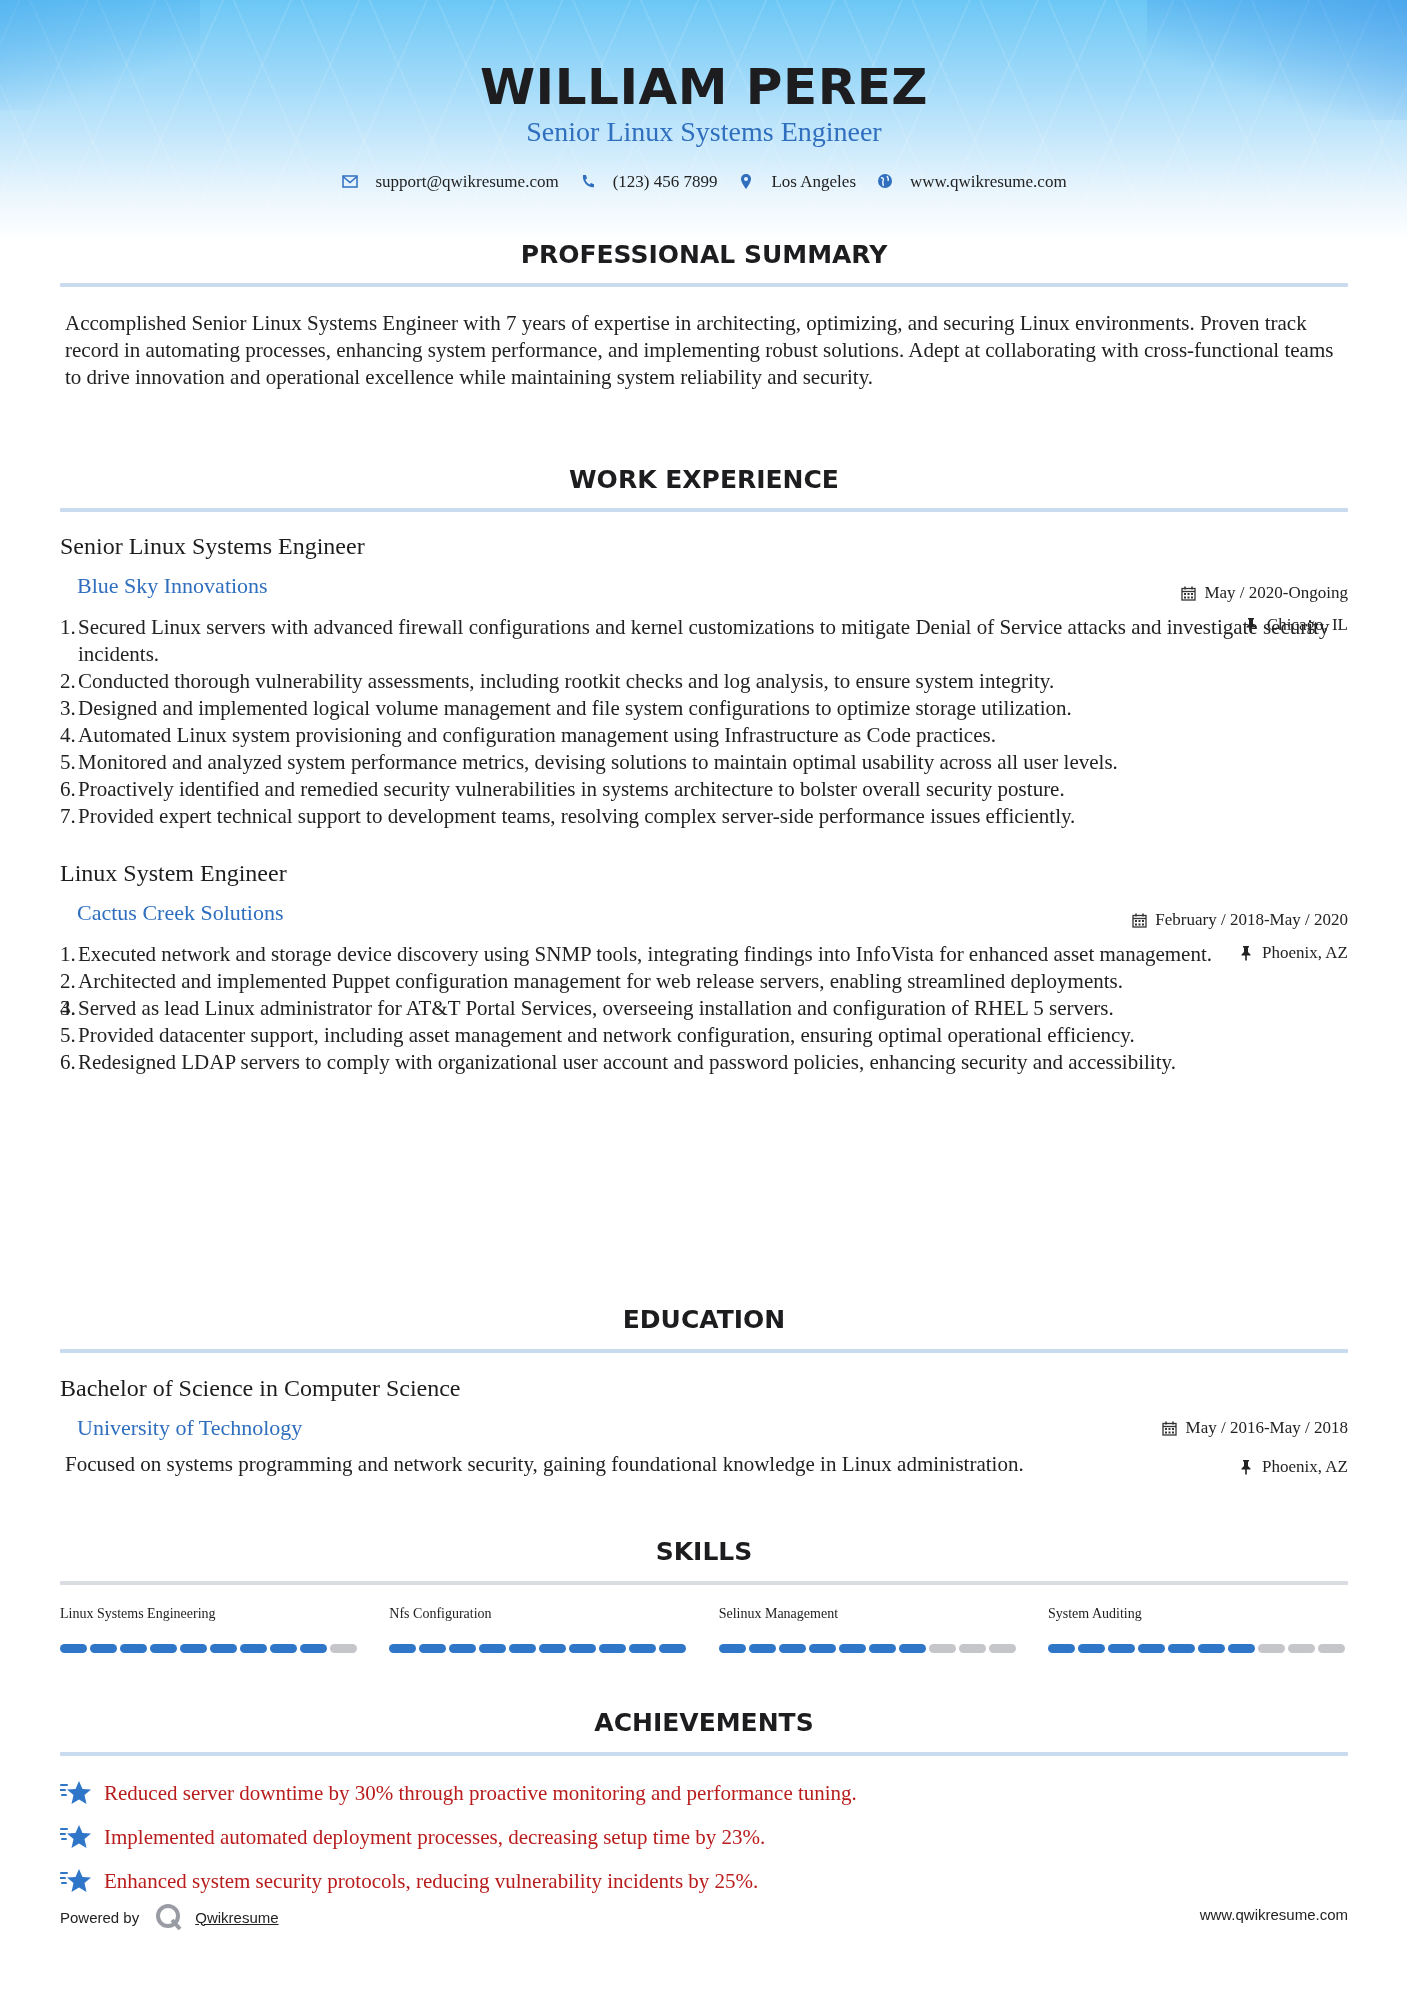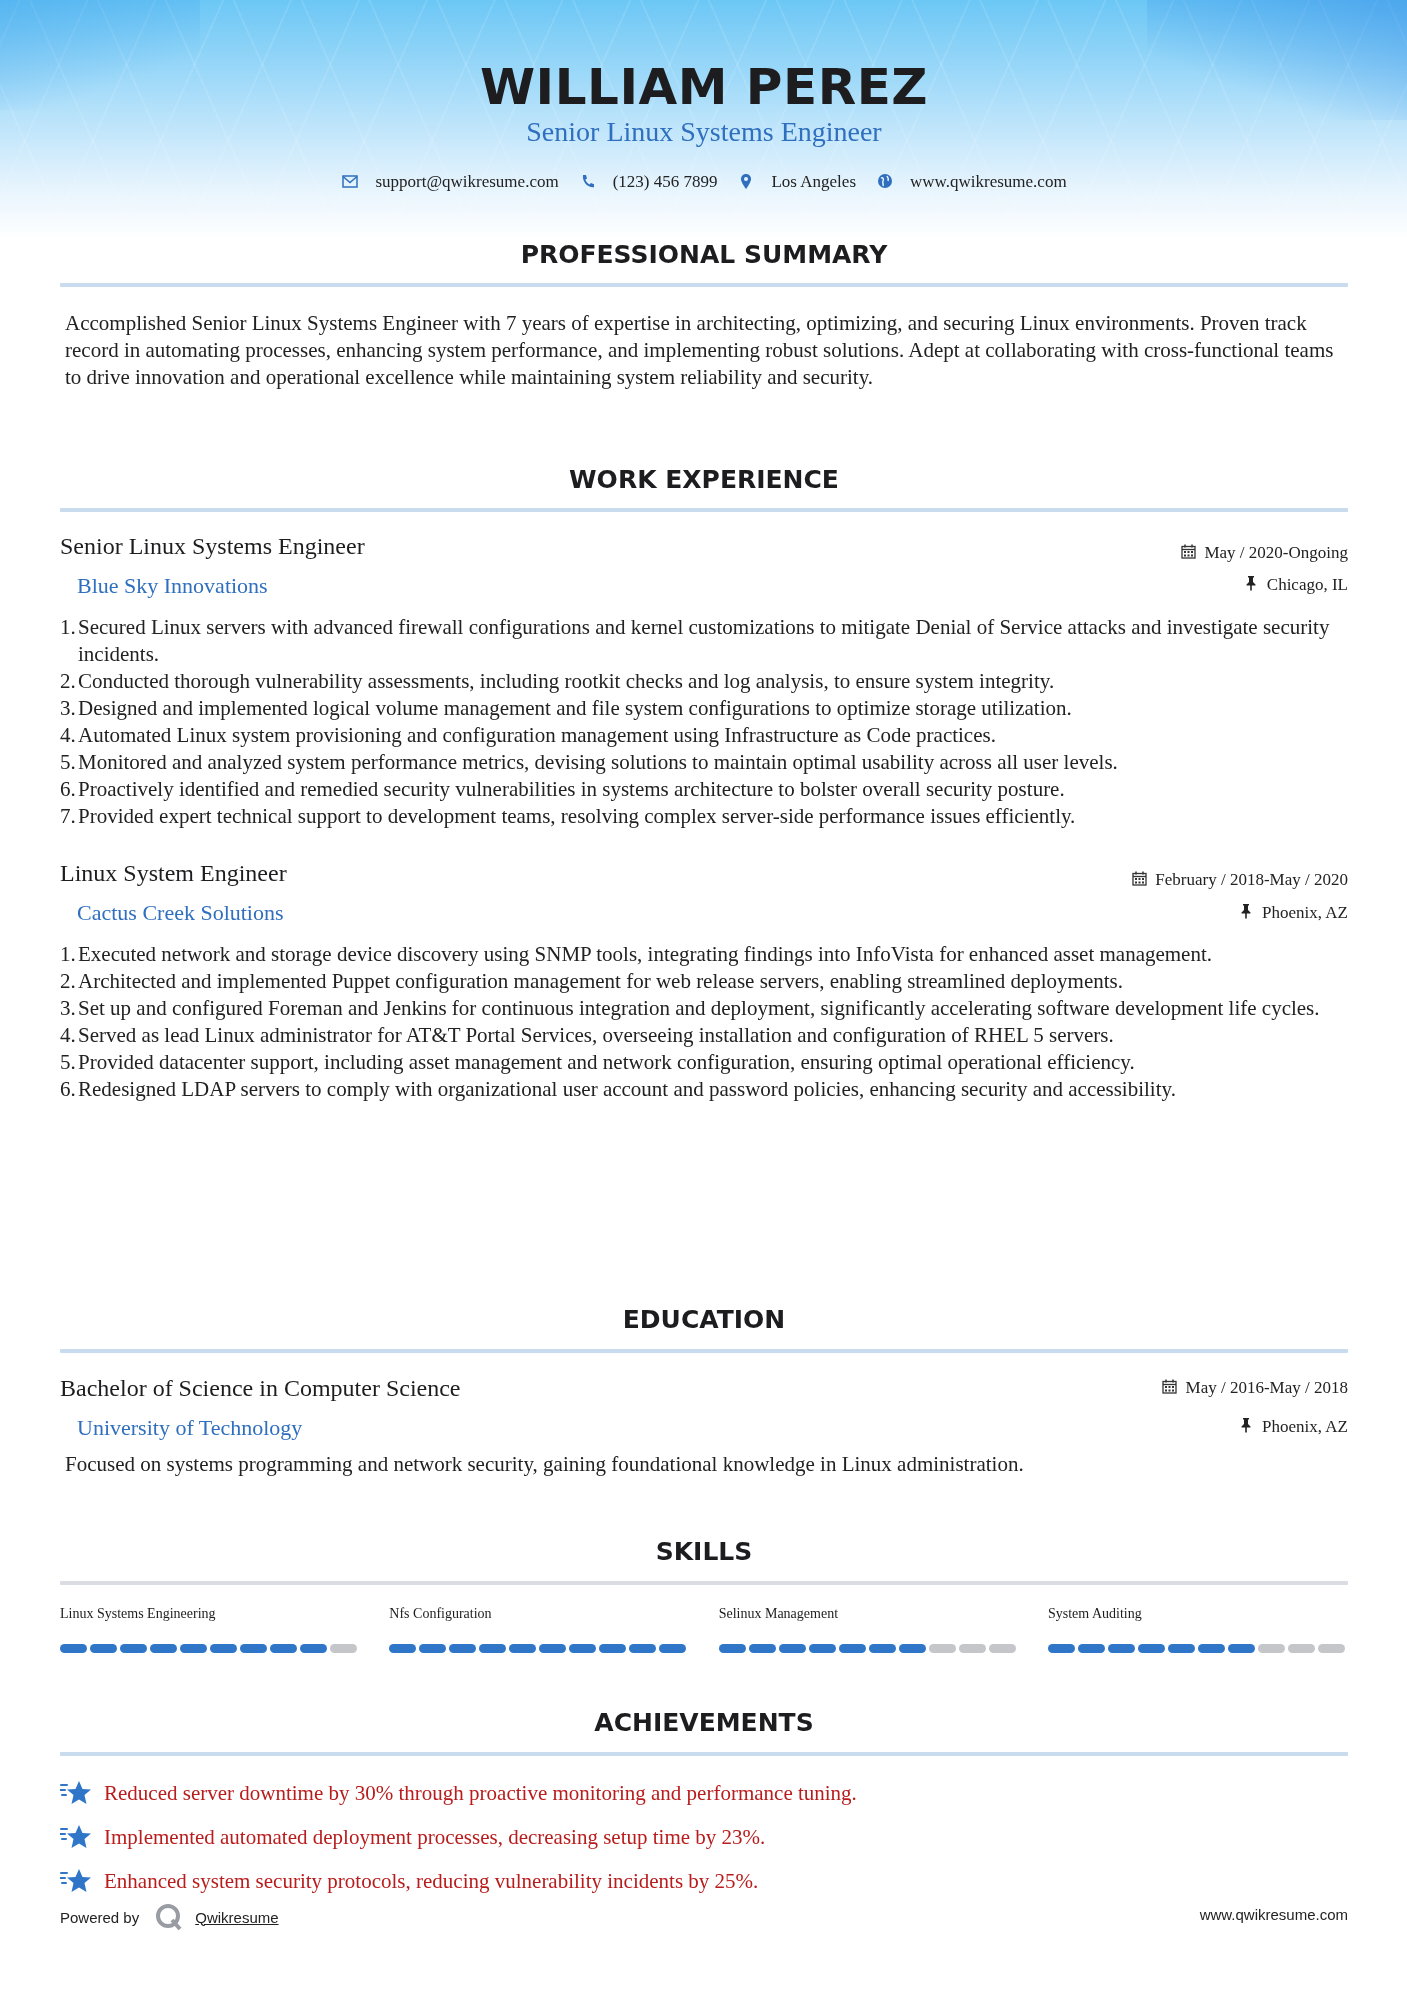--- a/index.html
+++ b/index.html
@@ -45,21 +45,21 @@
     position: absolute; left: 0; width: 1288px; text-align: center;
     font-family: "DejaVu Sans", sans-serif; font-weight: bold; font-size: 25px; color: #1d1d1f;
   }
   .rule { position: absolute; left: 0; width: 1288px; height: 4px; background: #c9dbee; border-radius: 1px; }
   .rule.gray { background: #d9dde2; }
 
   .para { position: absolute; left: 5px; width: 1288px; font-size: 21px; line-height: 27px; color: #222; }
 
   .job-title { position: absolute; left: 0; font-size: 24px; color: #1d1d1f; }
   .company { position: absolute; left: 17px; font-size: 22px; color: #2f6fbe; }
-  .meta { position: absolute; right: 0; font-size: 17px; color: #222; display: flex; align-items: flex-start; }
+  .meta { position: absolute; right: 0; font-size: 17px; color: #222; display: flex; align-items: center; margin-top: 40px; }
   .meta .mi { display: inline-flex; margin-right: 8px; width: 16px; height: 16px; align-items: center; justify-content: center; }
 
   ol.bullets { position: absolute; left: 0; width: 1288px; list-style: none; font-size: 21px; line-height: 27px; color: #222; }
   ol.bullets li { position: relative; padding-left: 18px; }
   ol.bullets li .num { position: absolute; left: 0; top: 0; }
 
   .skills { position: absolute; left: 0; width: 1288px; display: flex; justify-content: space-between; }
   .skill { width: 300px; }
   .skill-name { font-size: 14px; color: #1d1d1f; height: 34px; }
   .skill-bar { display: flex; gap: 3px; margin-top: 4px; }
@@ -195,21 +195,21 @@
     <span class="mi">
       <svg width="12" height="16" viewBox="0 0 12 16">
           <path d="M3 1 H9 V2.5 H8 V7 L10.5 9.5 V10.5 H6.8 V15.5 H5.2 V10.5 H1.5 V9.5 L4 7 V2.5 H3 Z" fill="#222"></path>
         </svg>
     </span>
     <span>Phoenix, AZ</span>
   </div>
   <ol class="bullets" style="top:941px;">
     <li><span class="num">1.</span><span>Executed network and storage device discovery using SNMP tools, integrating findings into InfoVista for enhanced asset management.</span></li>
     <li><span class="num">2.</span><span>Architected and implemented Puppet configuration management for web release servers, enabling streamlined deployments.</span></li>
-    <li><span class="num">3.</span><span>Set up and configured Foreman and Jenkins for continuous integration and deployment, significantly accelerating software development life cycles.</span></li>
+    <li><span class="num">3.</span></li>
     <li><span class="num">4.</span><span>Served as lead Linux administrator for AT&amp;T Portal Services, overseeing installation and configuration of RHEL 5 servers.</span></li>
     <li><span class="num">5.</span><span>Provided datacenter support, including asset management and network configuration, ensuring optimal operational efficiency.</span></li>
     <li><span class="num">6.</span><span>Redesigned LDAP servers to comply with organizational user account and password policies, enhancing security and accessibility.</span></li>
   </ol>
 
   <div class="section-title" style="top:1305px;">EDUCATION</div>
   <div class="rule" style="top:1349px;"></div>
   <div class="job-title" style="top:1375px;">Bachelor of Science in Computer Science</div>
   <div class="meta" style="top:1378px;">
     <span class="mi">

